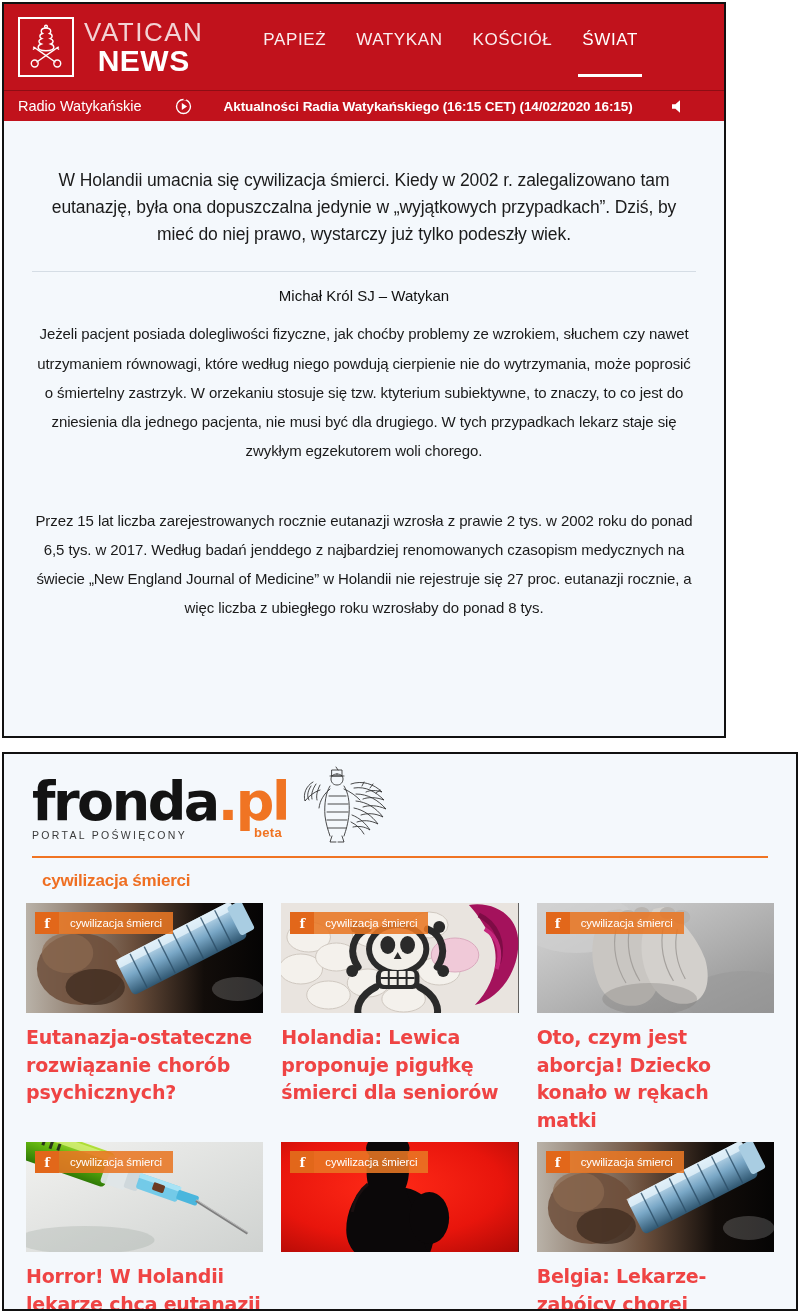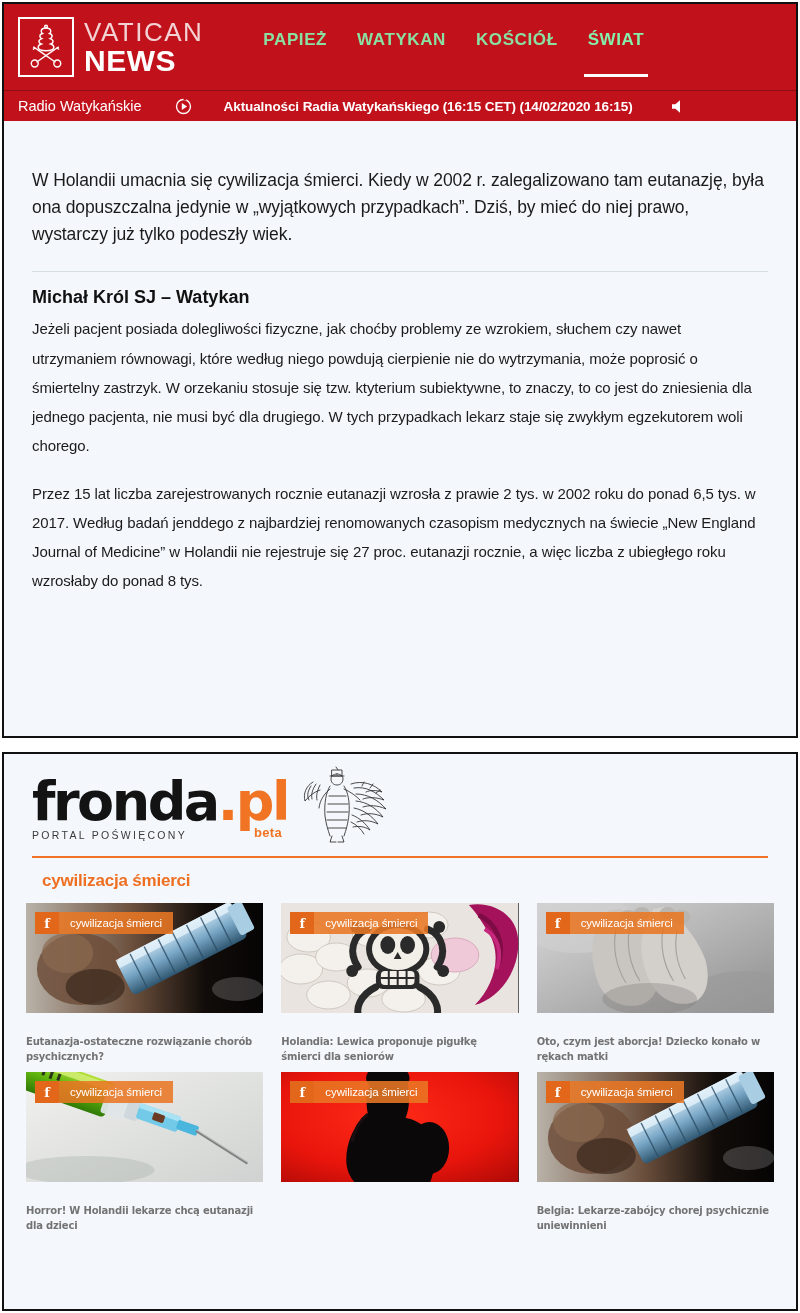--- a/index.html
+++ b/index.html
@@ -8,24 +8,25 @@
     width: 800px; height: 1313px;
     background: #ffffff;
     font-family: "Liberation Sans", sans-serif;
     overflow: hidden;
   }
   .page { width: 800px; height: 1313px; position: relative; background:#fff; }
 
   
   .panel-vatican {
     position: absolute; left: 2px; top: 2px;
-    width: 796px; height: 736px;
+    width: 724px; height: 736px;
     border: 2px solid #111;
     background: #f4f8fc;
     overflow: hidden;
+    text-align: center;
   }
   .vn-header {
     height: 86px; background: #c1121c;
     display: flex; align-items: center; position: relative;
   }
   .vn-logo { display: flex; align-items: center; margin-left: 14px; }
   .vn-crest {
     width: 56px; height: 60px; border: 2px solid #fff;
     display: flex; align-items: center; justify-content: center;
     flex: 0 0 auto;
@@ -35,21 +36,21 @@
   .vn-word-top {
     color: #f3d2d4; font-size: 26px; letter-spacing: 1.5px;
     font-weight: 400; display: block;
   }
   .vn-word-bottom {
     color: #ffffff; font-size: 30px; letter-spacing: 0.5px;
     font-weight: 700; display: block; margin-top: 1px;
   }
   .vn-nav { display: flex; align-items: flex-start; margin-left: 60px; height: 100%; padding-top: 26px; }
   .vn-nav-item {
-    color: #86efac; font-size: 17px; font-weight: 700;
+    color: #ffffff; font-size: 17px; font-weight: 400;
     letter-spacing: 0.6px; margin-right: 30px;
     position: relative; padding-bottom: 30px; cursor: pointer;
     opacity: 0.93;
   }
   .vn-nav-item.active { opacity: 1; }
   .vn-nav-item.active::after {
     content: ""; position: absolute; left: -4px; right: -4px; bottom: 3px;
     height: 3px; background: #fff;
   }
 
@@ -69,27 +70,27 @@
   .vn-title {
     font-size: 38px; font-weight: 700; color: #0d0d0d;
     line-height: 1.14; letter-spacing: -0.6px;
   }
   .vn-lead {
     margin-top: 24px; font-size: 17.5px; color: #1b1b1b;
     line-height: 1.55; letter-spacing: -0.1px;
   }
   .vn-divider { margin-top: 23px; border-top: 1px solid #d5dde5; }
   .vn-byline {
-    margin-top: 15px; font-size: 18px; font-weight: 700; color: #111;
+    margin-top: 15px; font-size: 15px; font-weight: 400; color: #111;
   }
   .vn-body-p {
-    margin-top: 6px; font-size: 15px; color: #1b1b1b;
+    margin-top: 15px; font-size: 15px; color: #1b1b1b;
     line-height: 1.95; letter-spacing: -0.1px;
   }
-  .vn-body-p + .vn-body-p { margin-top: 18px; }
+  .vn-body-p + .vn-body-p { margin-top: 40px; }
 
   
   .panel-fronda {
     position: absolute; left: 2px; top: 752px;
     width: 796px; height: 559px;
     border: 2px solid #111;
     background: #f4f8fc;
     overflow: hidden;
   }
   .fr-head { padding: 12px 0 0 28px; display: flex; align-items: center; }
@@ -139,22 +140,22 @@
     display: flex; align-items: center; justify-content: center;
     font-family: "DejaVu Serif", serif;
   }
   .fr-badge-txt {
     background: rgba(232,118,35,0.88);
     color: #fff; font-size: 11.5px; font-weight: 400;
     display: flex; align-items: center; padding: 0 11px;
     letter-spacing: -0.1px;
   }
   .fr-card-title {
-    margin-top: 22px; font-size: 10px; font-weight: 700;
-    color: #737373; line-height: 1.45; letter-spacing: -0.2px;
+    margin-top: 11px; font-size: 19px; font-weight: 700;
+    color: #ef4444; line-height: 1.45; letter-spacing: -0.2px;
     font-family: "DejaVu Sans", sans-serif;
   }
 </style>
 </head>
 <body>
 
 <div class="page">
 
   <div class="panel-vatican">
 

